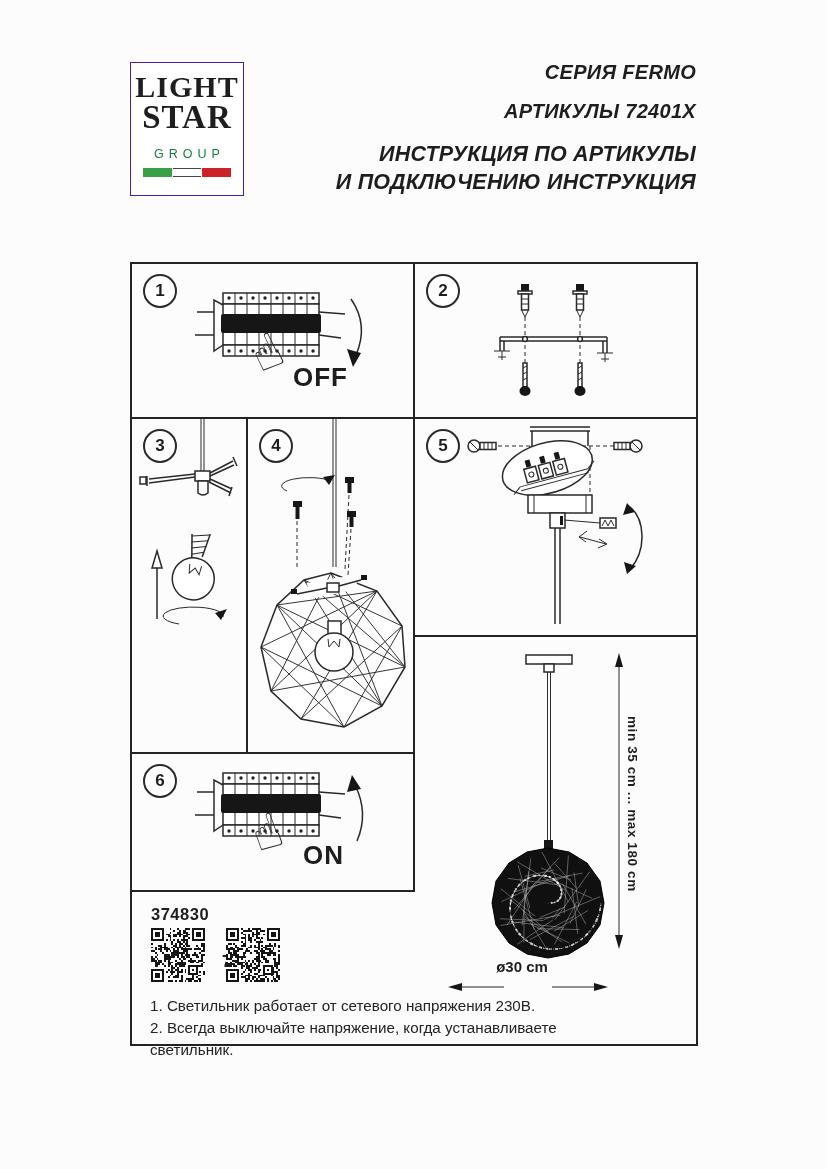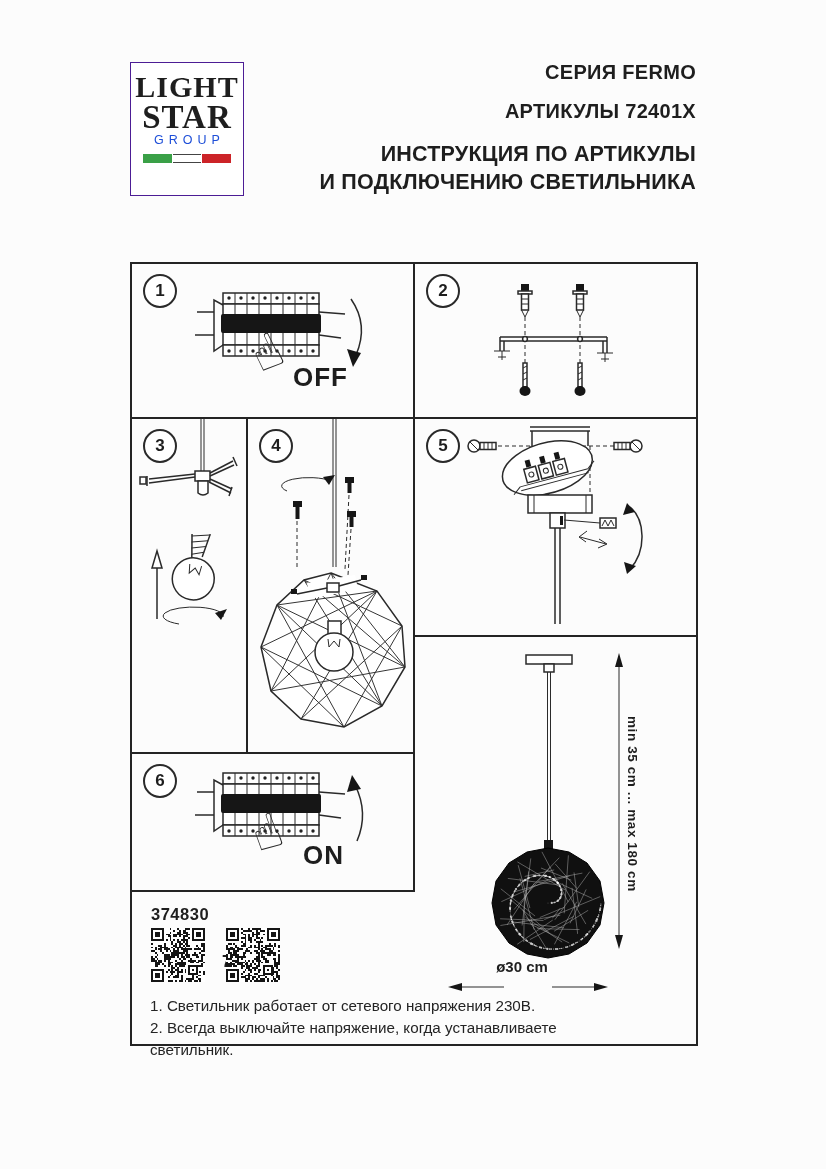--- a/index.html
+++ b/index.html
@@ -6,28 +6,28 @@
   .page{position:relative;width:826px;height:1169px;background:#fcfcfc;
         font-family:"Liberation Sans",sans-serif;color:#1e1e1e;overflow:hidden;margin:0 auto;}
   
   .hline{position:absolute;height:2px;background:#242424;}
   .vline{position:absolute;width:2px;background:#242424;}
   
   .logo-box{position:absolute;left:130px;top:62px;width:112px;height:132px;
             border:1px solid #4c1d95;background:#fff;text-align:center;}
   .logo-light{font-family:"Liberation Serif",serif;font-weight:bold;font-size:30px;line-height:1;margin-top:9px;letter-spacing:1px;}
   .logo-star{font-family:"Liberation Serif",serif;font-weight:bold;font-size:33px;line-height:.95;letter-spacing:1px;}
-  .logo-group{font-size:12.5px;letter-spacing:5px;margin-top:0;color:#1d4ed8;text-indent:5px;}
+  .logo-group{font-size:12.5px;letter-spacing:5px;margin-top:14px;color:#15803d;text-indent:5px;}
   .logo-flag{display:flex;width:88px;height:9px;margin:7px auto 0;gap:1px;}
   .logo-flag span{flex:1;}
   .flag-green{background:#3aa047;}
   .flag-white{background:#fff;border-top:1px solid #444;border-bottom:1px solid #444;}
   .flag-red{background:#cc2328;}
   
-  .hdr{position:absolute;right:130px;text-align:right;font-weight:bold;white-space:nowrap;}
+  .hdr{position:absolute;right:130px;text-align:right;font-weight:bold;white-space:nowrap;font-style:italic;}
   .hdr-sm{font-size:20px;letter-spacing:.3px;}
   .hdr-lg{font-size:21.5px;letter-spacing:.2px;}
   
   .stepnum{position:absolute;width:30px;height:30px;border:2px solid #2a2a2a;border-radius:50%;
            text-align:center;line-height:30px;font-weight:bold;font-size:17px;background:#fff;}
   
   .switch-label{position:absolute;font-weight:bold;font-size:26px;letter-spacing:1px;}
   .hand{position:absolute;font-family:"DejaVu Sans",sans-serif;font-size:48px;line-height:1;
         color:#2a2a2a;transform:rotate(-26deg);}
   .dim-v{position:absolute;writing-mode:vertical-rl;font-weight:bold;font-size:13.5px;letter-spacing:.6px;white-space:nowrap;}
@@ -55,21 +55,21 @@
     <div class="logo-flag">
       <span class="flag-green"></span>
       <span class="flag-white"></span>
       <span class="flag-red"></span>
     </div>
   </div>
 
   <div class="hdr hdr-sm" style="top:61px;">СЕРИЯ FERMO</div>
   <div class="hdr hdr-sm" style="top:100px;">АРТИКУЛЫ 72401X</div>
   <div class="hdr hdr-lg" style="top:142px;">ИНСТРУКЦИЯ ПО АРТИКУЛЫ</div>
-  <div class="hdr hdr-lg" style="top:170px;">И ПОДКЛЮЧЕНИЮ СВЕТИЛЬНИКА</div>
+  <div class="hdr hdr-lg" style="top:170px;">И ПОДКЛЮЧЕНИЮ ИНСТРУКЦИЯ</div>
 
   <div class="hline" style="left:130px;top:262px;width:568px;"></div>
   <div class="hline" style="left:130px;top:417px;width:568px;"></div>
   <div class="hline" style="left:130px;top:752px;width:285px;"></div>
   <div class="hline" style="left:130px;top:890px;width:285px;"></div>
   <div class="hline" style="left:413px;top:635px;width:285px;"></div>
   <div class="hline" style="left:130px;top:1044px;width:568px;"></div>
   <div class="vline" style="left:130px;top:262px;height:784px;"></div>
   <div class="vline" style="left:696px;top:262px;height:784px;"></div>
   <div class="vline" style="left:413px;top:262px;height:630px;"></div>

